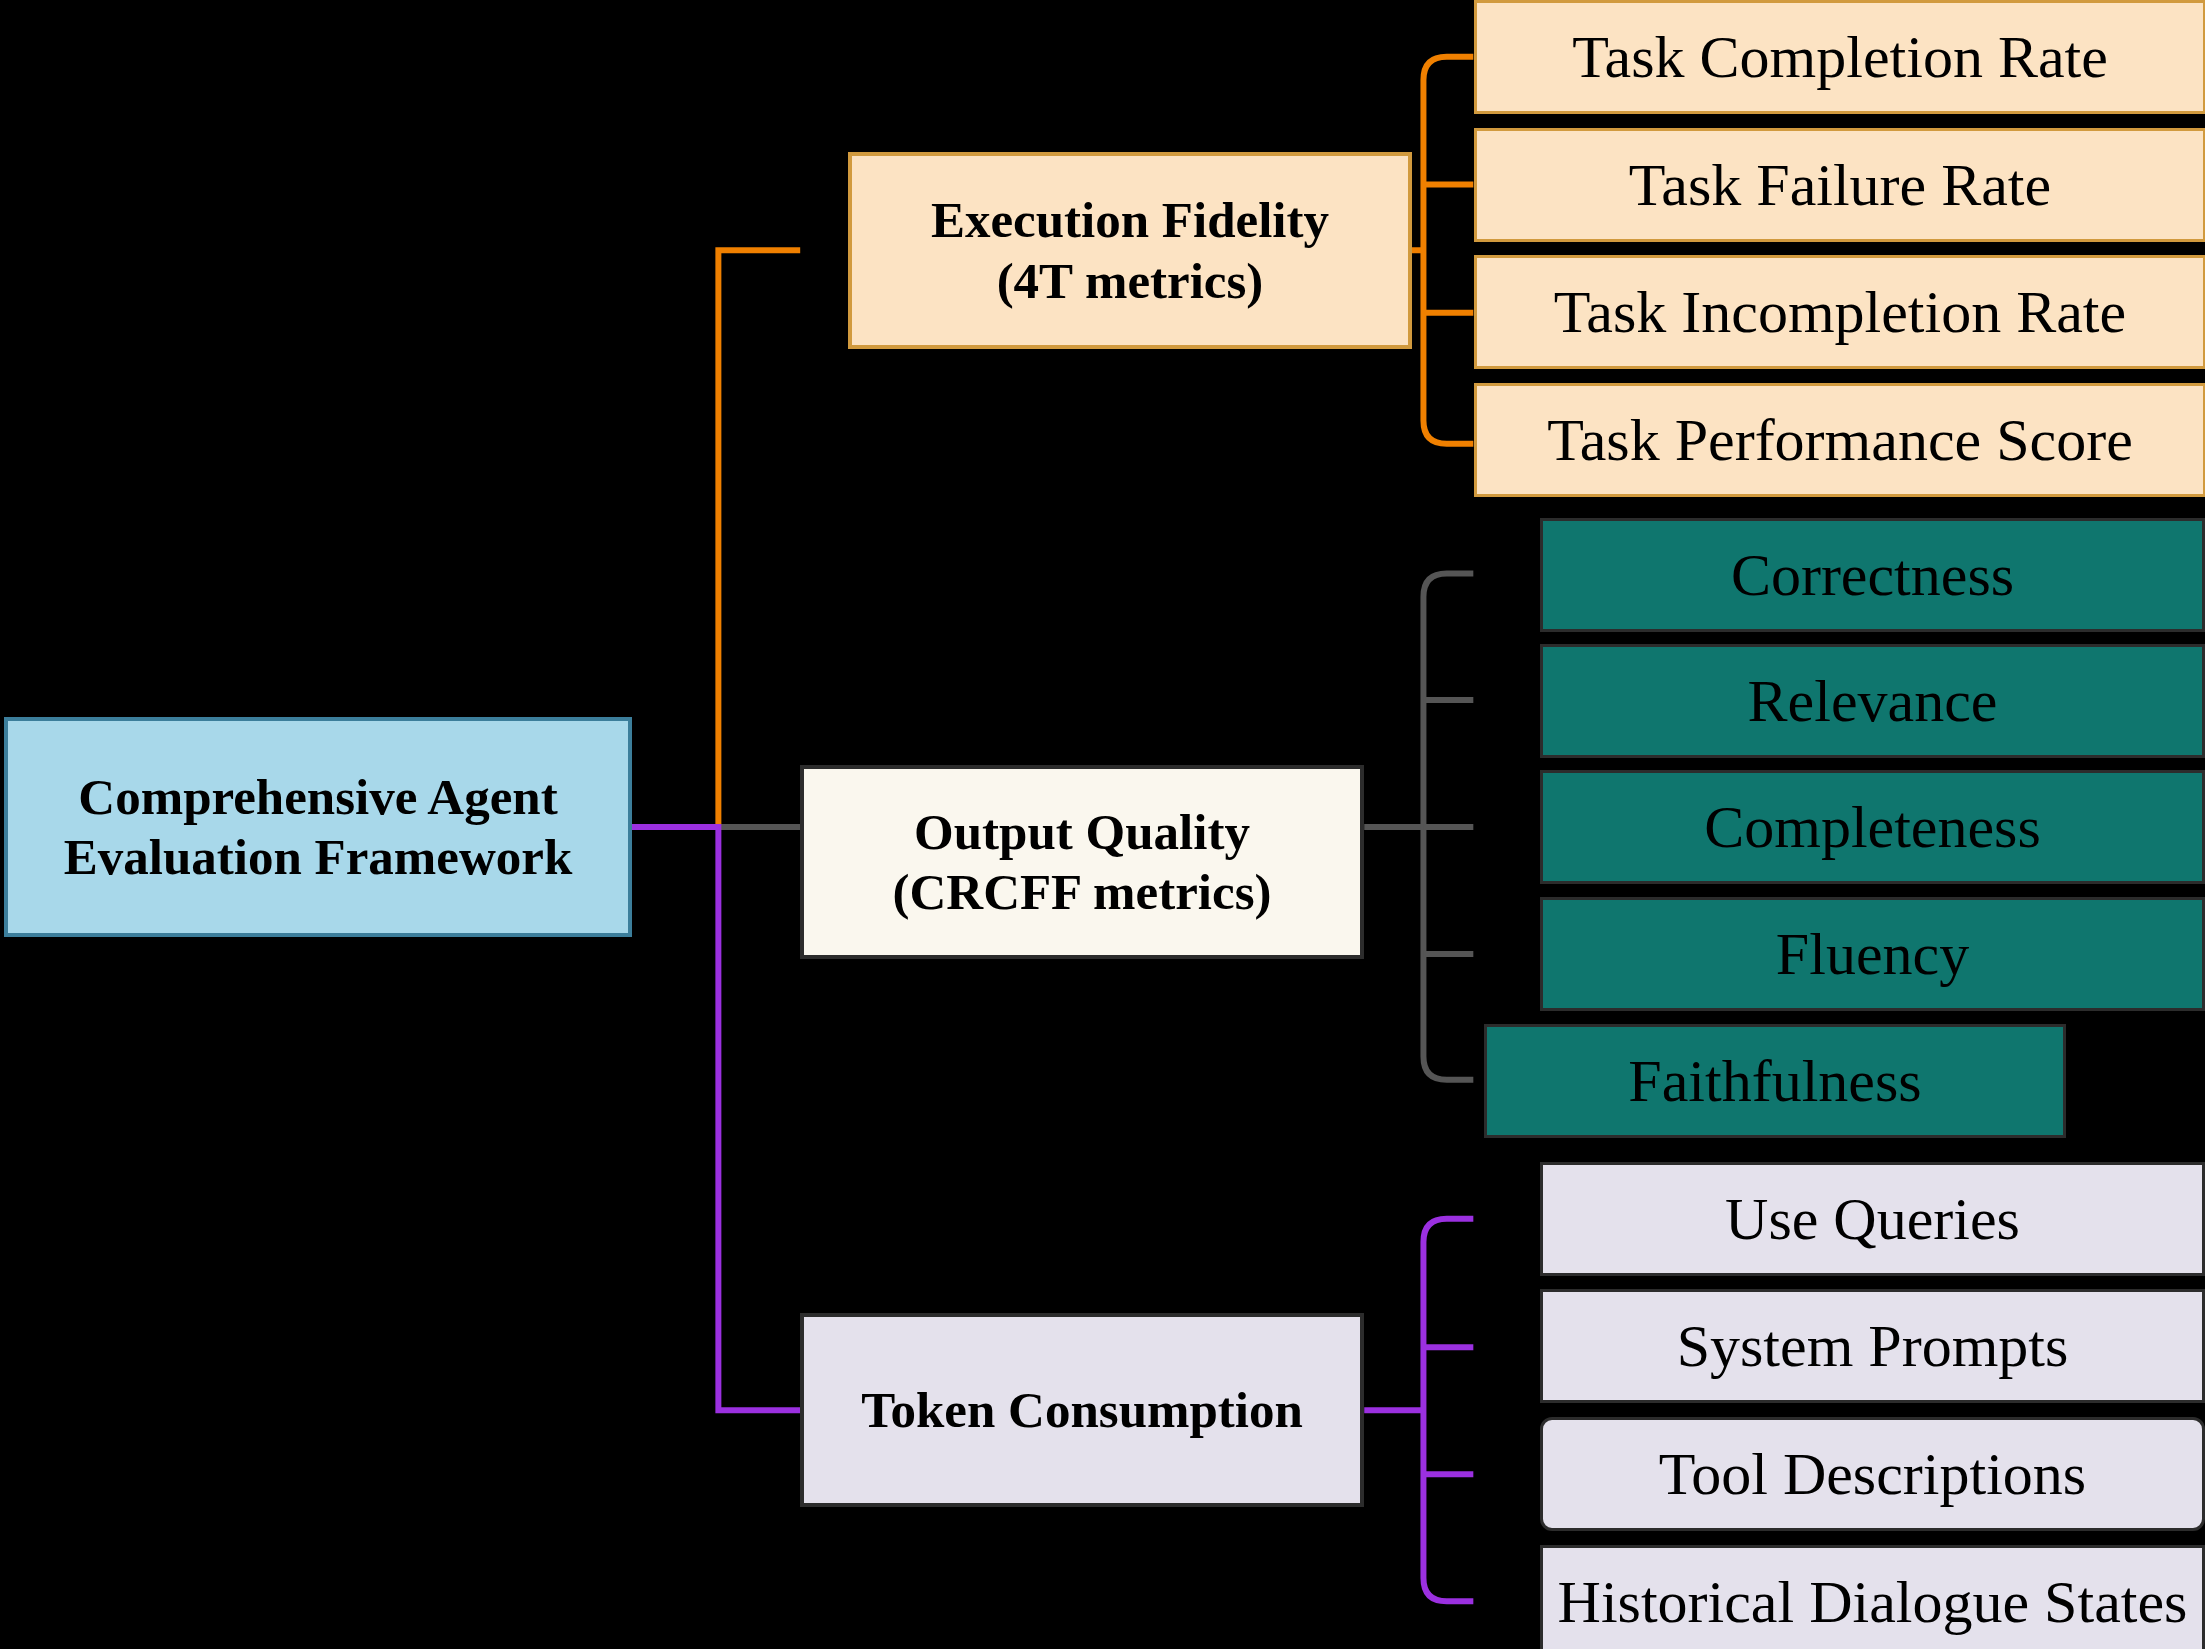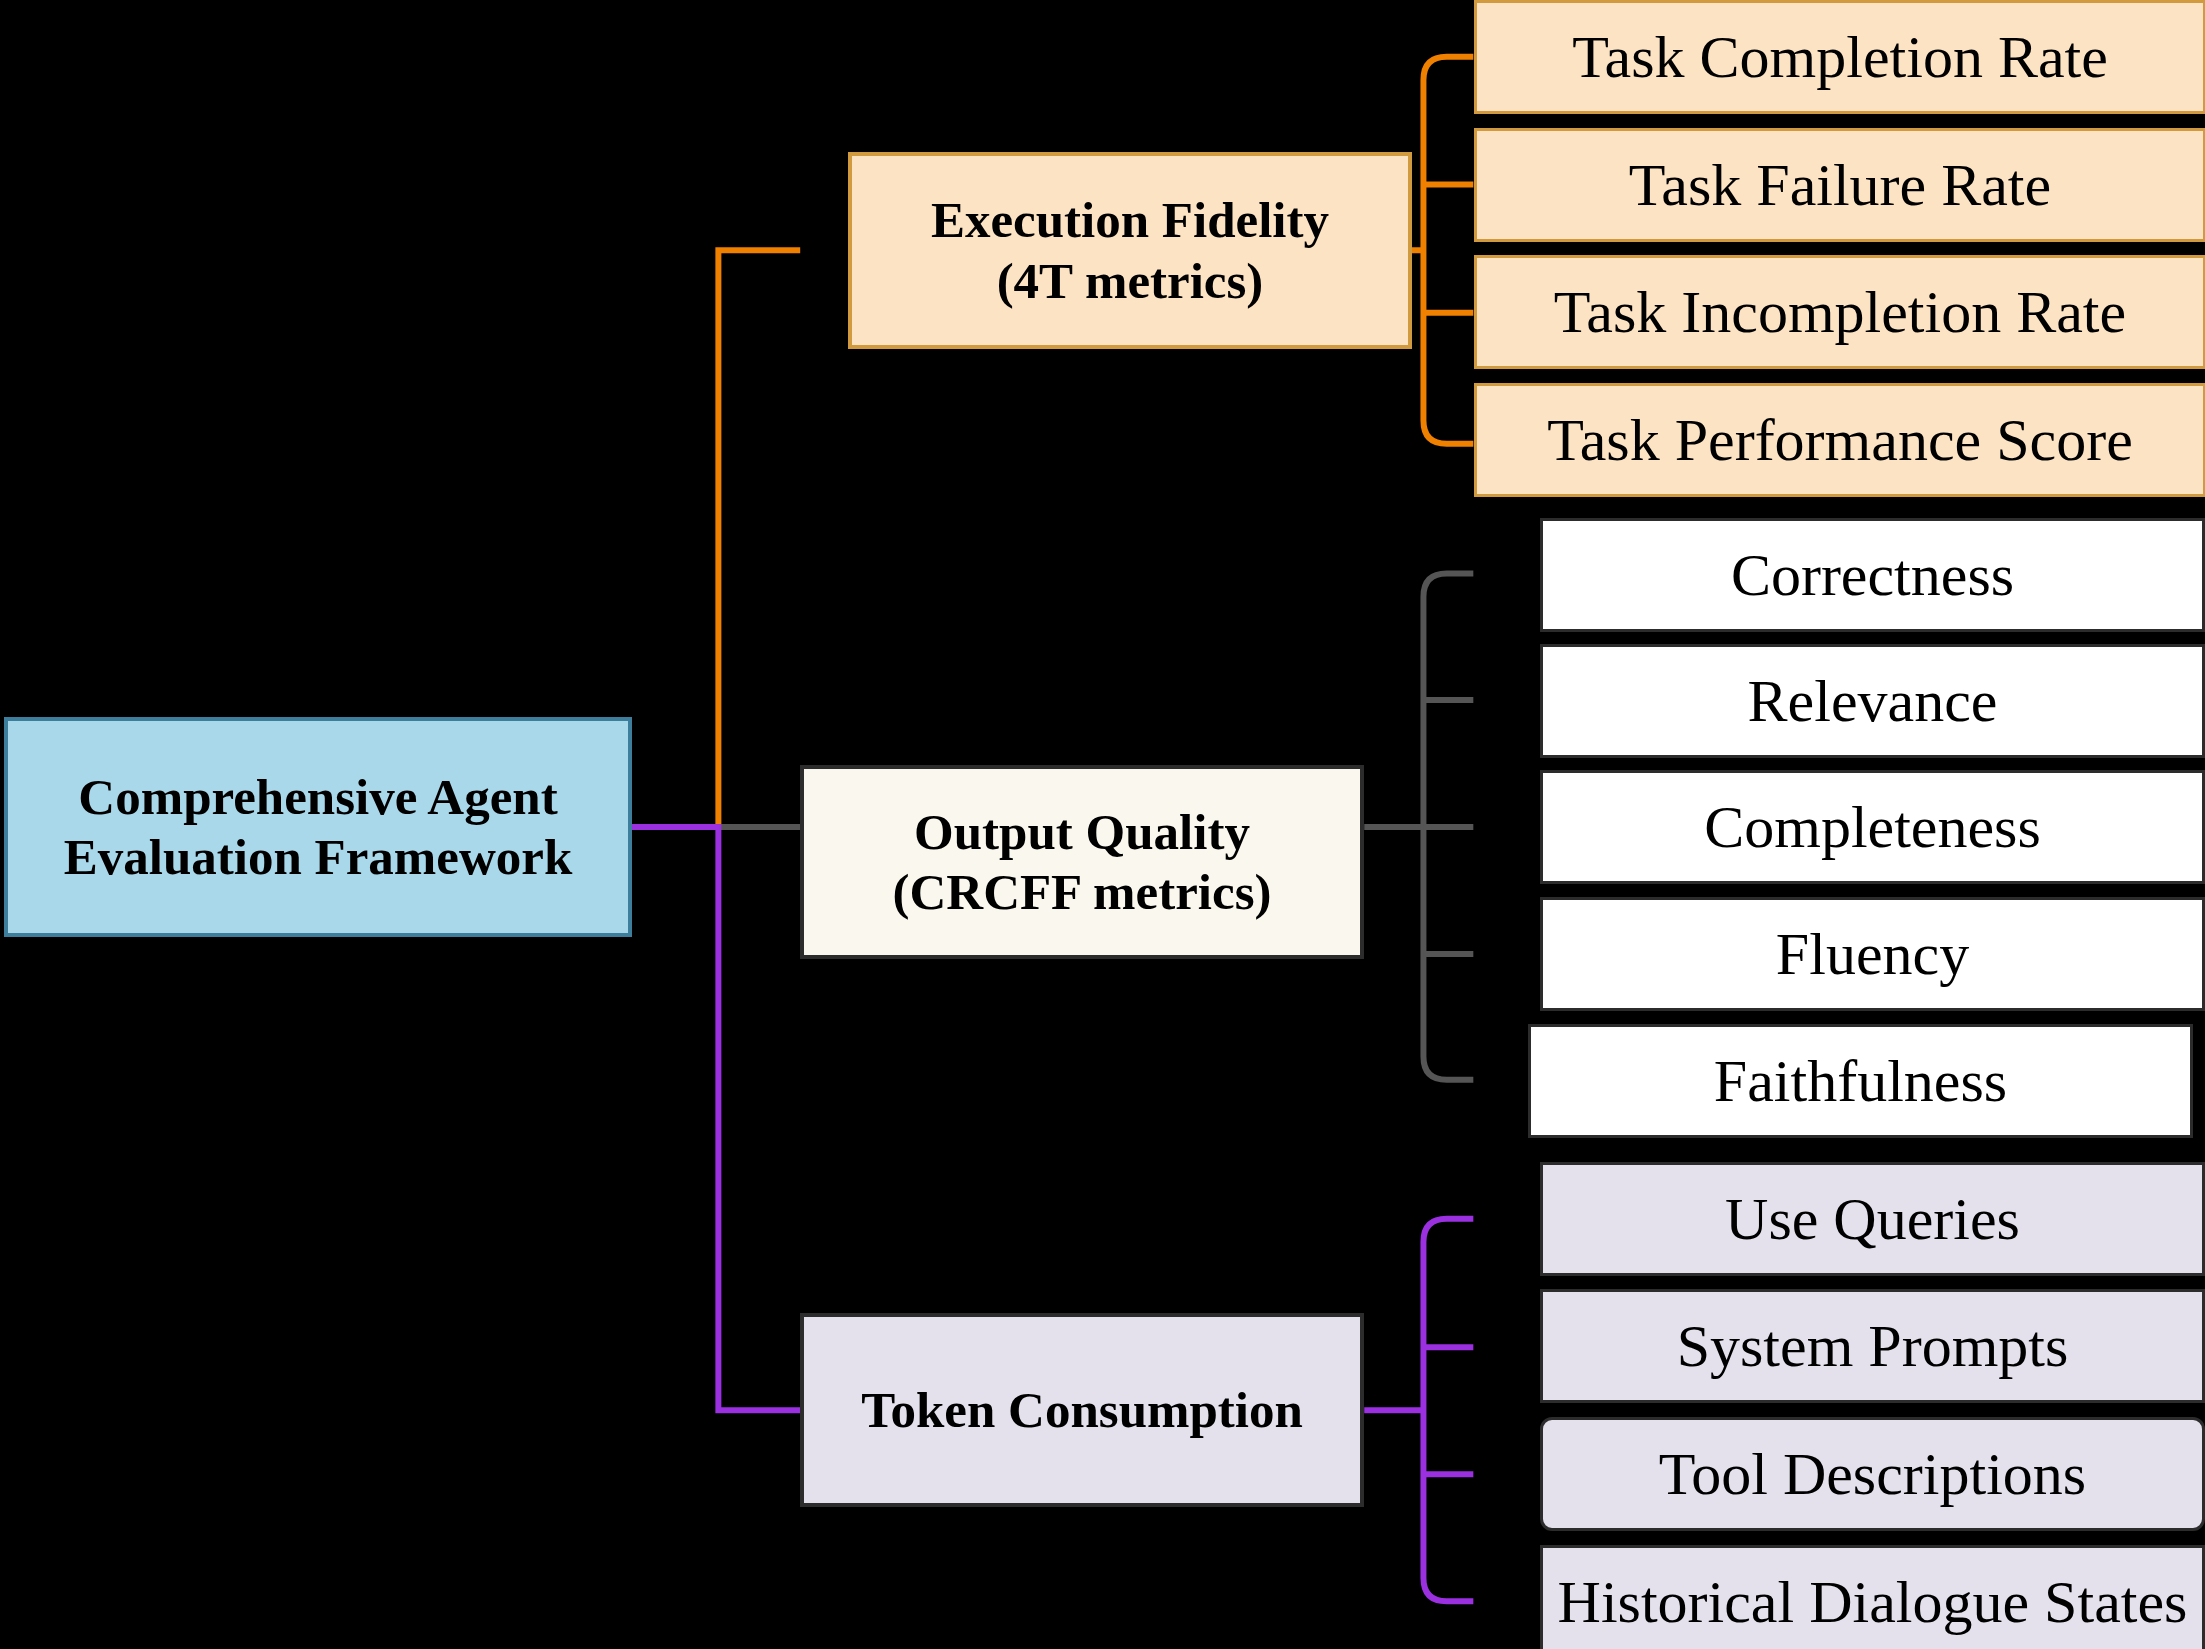--- a/index.html
+++ b/index.html
@@ -84,21 +84,21 @@
   .leaf-node {
     font-size: 60px;
     padding: 0 12px;
     height: 114px;
   }
   .leaf-orange {
     background: #FCE3C3;
     border: 3.3px solid #D19A3E;
   }
   .leaf-cream {
-    background: #ffffff;
+    background: #0f766e;
     border: 3.3px solid #2C2C2C;
   }
   .leaf-purple {
     background: #E4E1EC;
     border: 3.3px solid #2C2C2C;
   }
 </style>
 </head>
 <body>
 
@@ -166,21 +166,21 @@
   </div>
   <div class="node leaf-node leaf-cream" style="left:1540px; top:644px; width:665px;">
     <span>Relevance</span>
   </div>
   <div class="node leaf-node leaf-cream" style="left:1540px; top:770px; width:665px;">
     <span>Completeness</span>
   </div>
   <div class="node leaf-node leaf-cream" style="left:1540px; top:897px; width:665px;">
     <span>Fluency</span>
   </div>
-  <div class="node leaf-node leaf-cream" style="left:1528px; top:1024px; width:665px;">
+  <div class="node leaf-node leaf-cream" style="left:1484px; top:1024px; width:582px;">
     <span>Faithfulness</span>
   </div>
 
   <div class="node branch-node branch-token">
     <div>
       <div>Token Consumption</div>
     </div>
   </div>
 
   <div class="node leaf-node leaf-purple" style="left:1540px; top:1162px; width:665px;">

